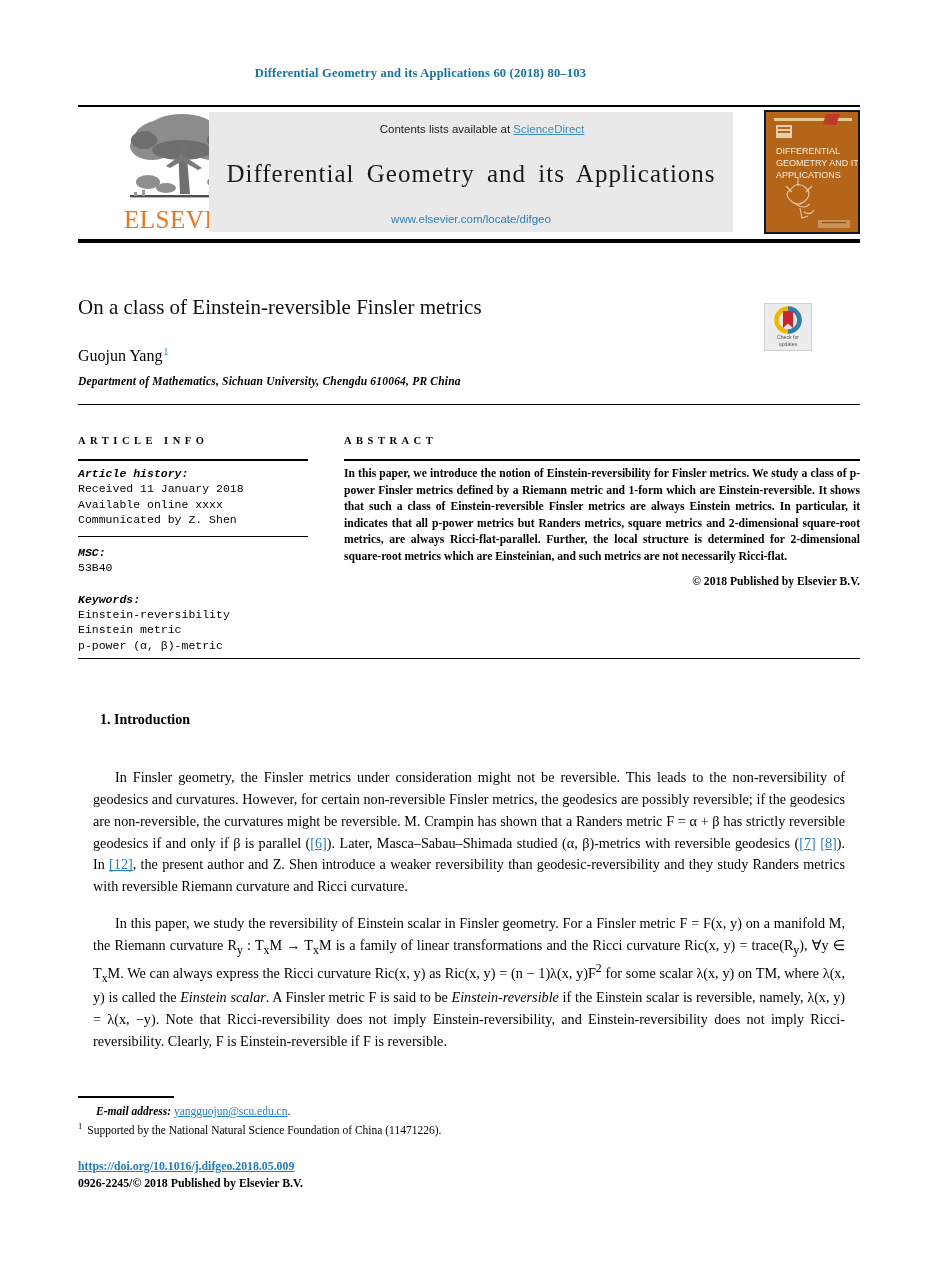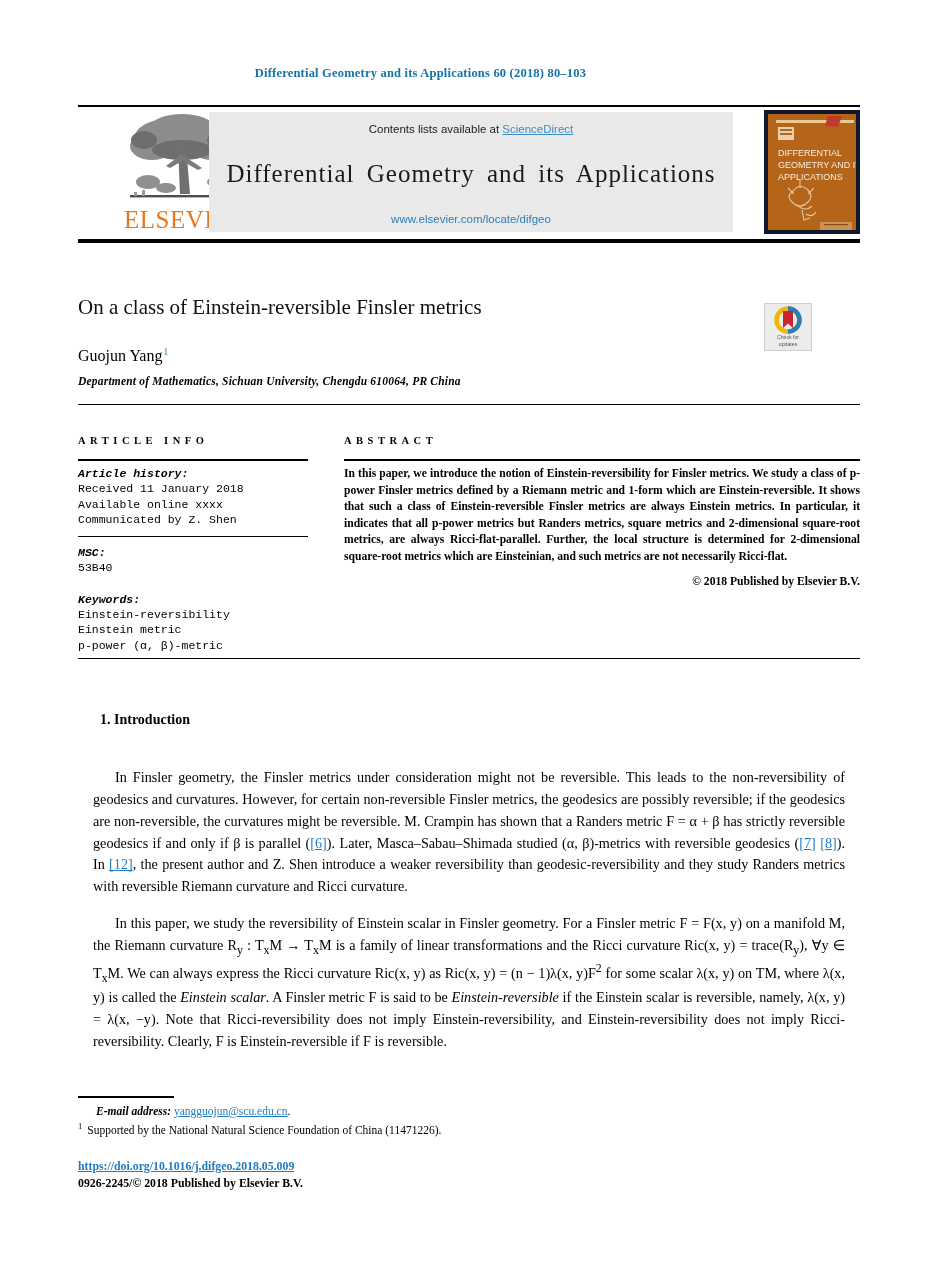--- a/index.html
+++ b/index.html
@@ -77,20 +77,21 @@
     background: #e9e9e9;
   }
   .contents-line {
     position: absolute;
     left: 0; top: 11px;
     width: 524px;
     text-align: center;
     font-family: "Liberation Sans", sans-serif;
     font-size: 11.5px;
     color: #222;
+    padding-left: 11px;
   }
   .sd-link { color: #3b8ec2; }
   .journal-title {
     position: absolute;
     left: 0; top: 48px;
     width: 524px;
     text-align: center;
     font-family: "Liberation Serif", serif;
     font-size: 25px;
     color: #1a1a1a;
@@ -104,21 +105,21 @@
     text-align: center;
     font-family: "Liberation Sans", sans-serif;
     font-size: 11.5px;
     color: #2f7fb5;
   }
   .cover-thumb {
     position: absolute;
     left: 686px; top: 0px;
     width: 96px; height: 124px;
     background: #b4651a;
-    border: 4px solid #0f172a;
+    border: 2px solid #0f172a;
     box-sizing: border-box;
     overflow: hidden;
   }
 
   
   .article-title {
     position: absolute;
     left: 78px; top: 294px;
     width: 640px;
     font-family: "Liberation Serif", serif;

